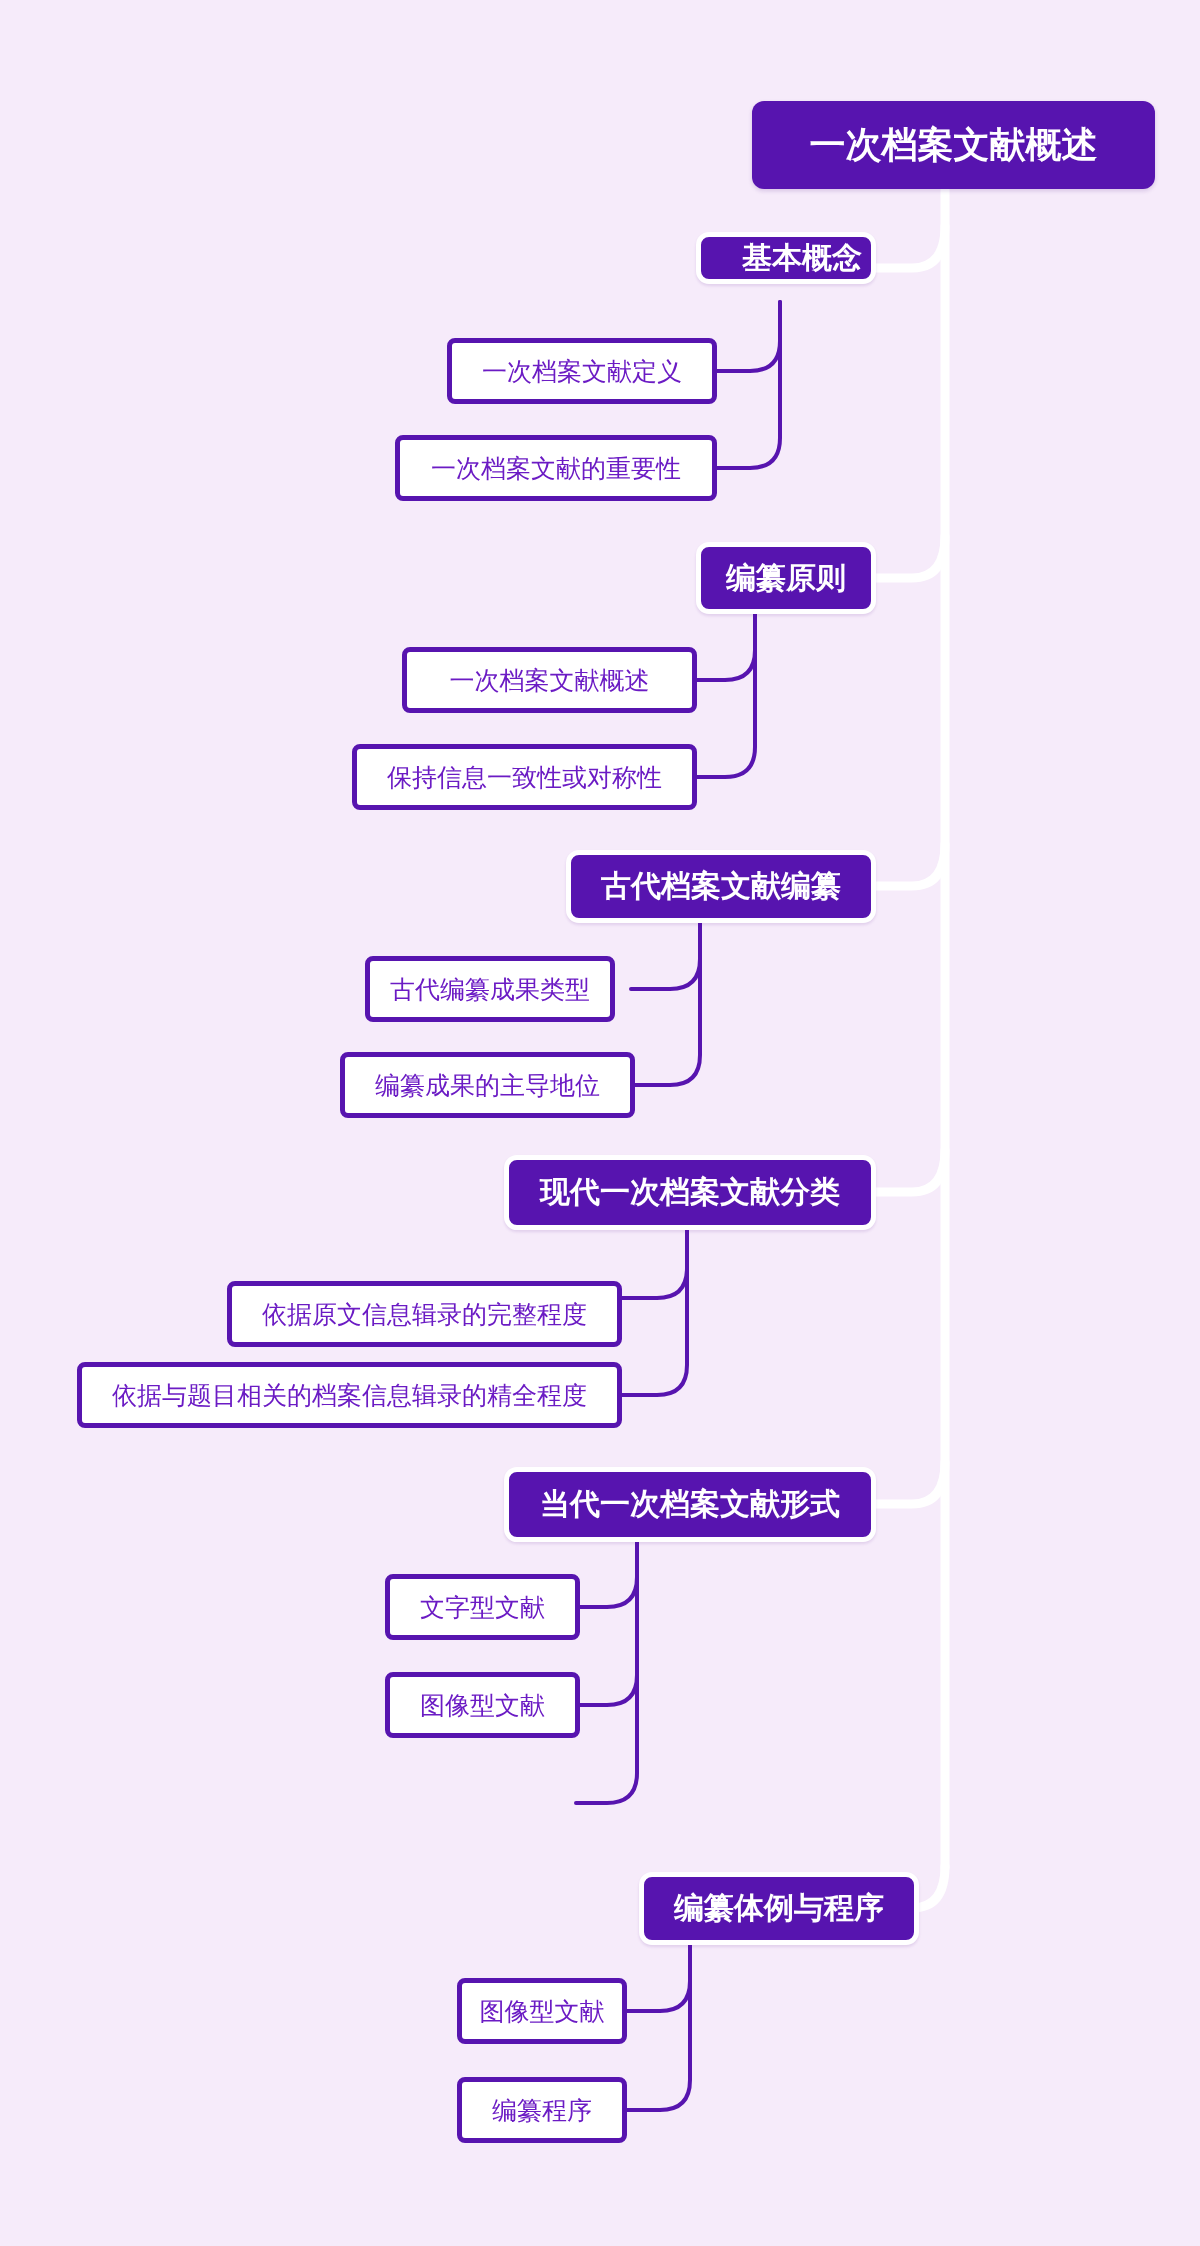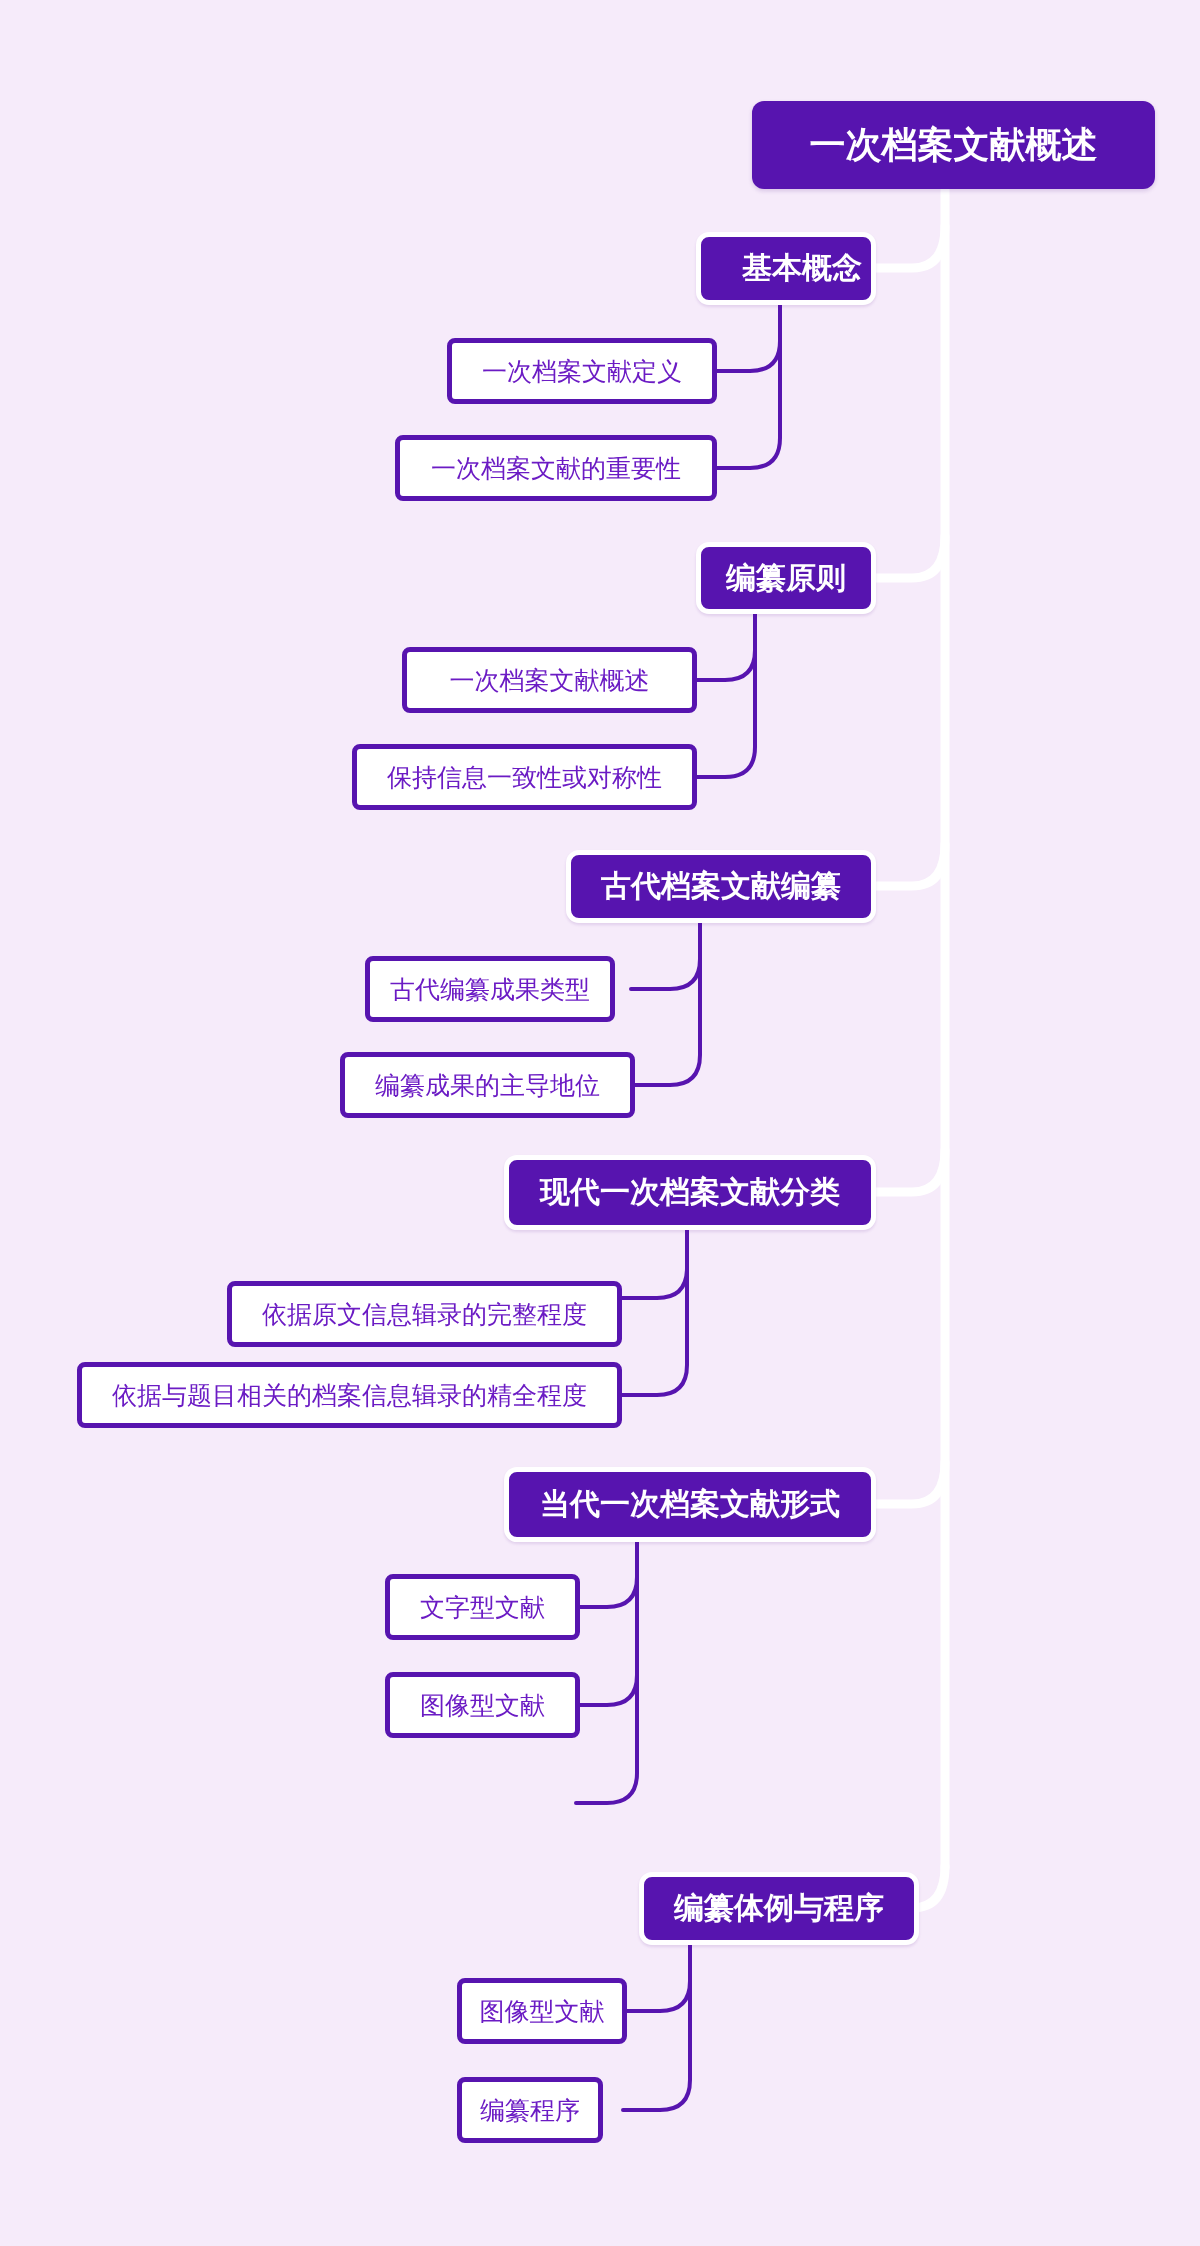--- a/index.html
+++ b/index.html
@@ -97,31 +97,31 @@
       <path d="M 872 1504 H 912 Q 945 1504 945 1462" class="branch"></path>
       <path d="M 637 1539.5 V 1577 Q 637 1607 607 1607 H 576" class="leafline"></path>
       <path d="M 637 1539.5 V 1675 Q 637 1705 607 1705 H 576" class="leafline"></path>
       <path d="M 637 1539.5 V 1773 Q 637 1803 607 1803 H 576" class="leafline"></path>
       <path d="M 872 1908 H 912 Q 945 1908 945 1866" class="branch"></path>
       <path d="M 690 1942.5 V 1981 Q 690 2011 660 2011 H 623" class="leafline"></path>
       <path d="M 690 1942.5 V 2080 Q 690 2110 660 2110 H 623" class="leafline"></path>
     </svg>
   <div class="node root-node">一次档案文献概述</div>
 
-<div class="node section-node" style="left: 696px; top: 232px; width: 180px; height: 73px; padding-left: 32px;">基本概念</div>
+<div class="node section-node" style="left: 696px; top: 232px; width: 180px; height: 52px; padding-left: 32px;">基本概念</div>
     <div class="node leaf-node" style="left: 447px; top: 338px; width: 270px; height: 66px;">一次档案文献定义</div>
     <div class="node leaf-node" style="left: 395px; top: 435px; width: 322px; height: 66px;">一次档案文献的重要性</div>
     <div class="node section-node" style="left: 696px; top: 542px; width: 180px; height: 72px;">编纂原则</div>
     <div class="node leaf-node" style="left: 402px; top: 647px; width: 295px; height: 66px;">一次档案文献概述</div>
     <div class="node leaf-node" style="left: 352px; top: 744px; width: 345px; height: 66px;">保持信息一致性或对称性</div>
     <div class="node section-node" style="left: 566px; top: 849.5px; width: 310px; height: 73px;">古代档案文献编纂</div>
     <div class="node leaf-node" style="left: 365px; top: 956px; width: 250px; height: 66px; text-align: right;">古代编纂成果类型</div>
     <div class="node leaf-node" style="left: 340px; top: 1052px; width: 295px; height: 66px;">编纂成果的主导地位</div>
     <div class="node section-node" style="left: 504px; top: 1154.5px; width: 372px; height: 75px;">现代一次档案文献分类</div>
     <div class="node leaf-node" style="left: 227px; top: 1265px; width: 395px; height: 66px; margin-top: 16px;">依据原文信息辑录的完整程度</div>
     <div class="node leaf-node" style="left: 77px; top: 1362px; width: 545px; height: 66px;">依据与题目相关的档案信息辑录的精全程度</div>
     <div class="node section-node" style="left: 504px; top: 1466.5px; width: 372px; height: 75px; text-align: center;">当代一次档案文献形式</div>
     <div class="node leaf-node" style="left: 385px; top: 1574px; width: 195px; height: 66px;">文字型文献</div>
     <div class="node leaf-node" style="left: 385px; top: 1672px; width: 195px; height: 66px;">图像型文献</div>
     <div class="node section-node" style="left: 596px; top: 1871.5px; width: 280px; height: 73px; margin-left: 43px;">编纂体例与程序</div>
     <div class="node leaf-node" style="left: 457px; top: 1978px; width: 170px; height: 66px;">图像型文献</div>
-    <div class="node leaf-node" style="left: 457px; top: 2077px; width: 146px; height: 66px;">编纂程序</div>
+    <div class="node leaf-node" style="left: 457px; top: 2077px; width: 170px; height: 66px;">编纂程序</div>
   </div>
 
 </body></html>

